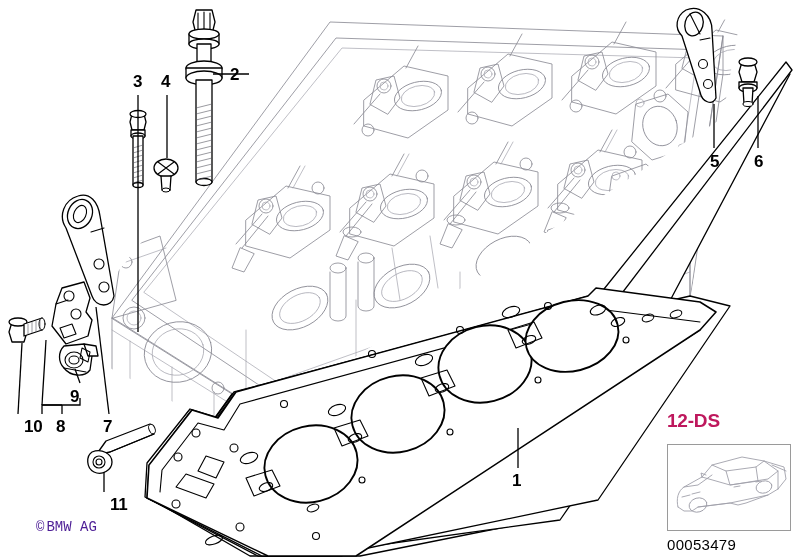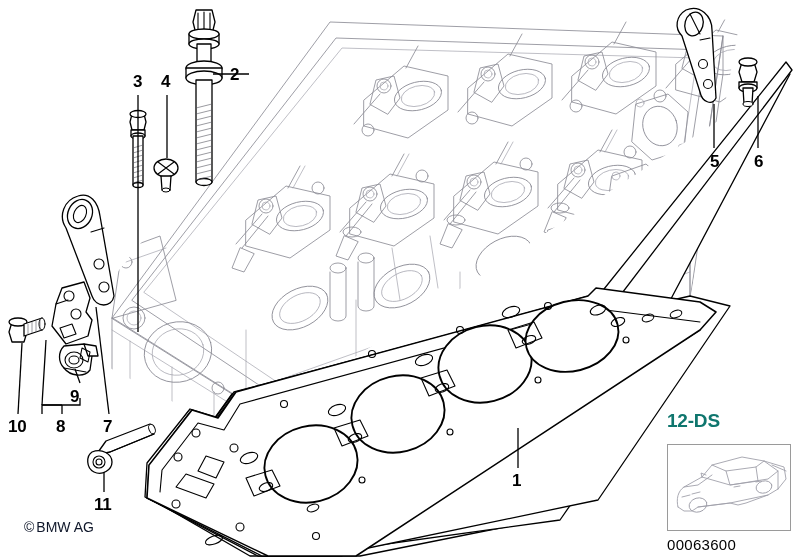--- a/index.html
+++ b/index.html
@@ -27,43 +27,43 @@
   }
   .callout {
     position: absolute;
     font-family: "Liberation Sans", sans-serif;
     font-weight: bold;
     font-size: 17px;
     color: #000000;
     line-height: 1;
     white-space: nowrap;
   }
-  .callout.two-digit { letter-spacing: -0.3px; }
+  .callout.two-digit { letter-spacing: -0.3px; margin-left: 16px; }
   #copyright {
     position: absolute;
-    left: 24px;
+    left: 36px;
     top: 519px;
-    font-family: Liberation Sans, sans-serif;
+    font-family: Liberation Mono, monospace;
     font-size: 14px;
-    color: #0f172a;
+    color: #4c1d95;
     white-space: nowrap;
   }
   #copyright .cmark {
     font-size: 14px;
     margin-right: 2px;
   }
   #group-code {
     position: absolute;
     left: 667px;
     top: 410px;
     font-family: "Liberation Sans", sans-serif;
     font-weight: bold;
     font-size: 19px;
     letter-spacing: -0.2px;
-    color: #0f766e;
+    color: #be185d;
   }
   #vehicle-box {
     position: absolute;
     left: 667px;
     top: 444px;
     width: 124px;
     height: 87px;
     border: 1px solid #9a9a9a;
     box-sizing: border-box;
     background: #ffffff;
@@ -644,15 +644,15 @@
 
         <path d="M38,30 L33,28 L34,32"></path>
 
         <path d="M66,42 L72,41 M88,37 L93,36"></path>
 
         <path d="M30,62 L62,58 L100,50"></path>
       </g>
     </svg>
   </div>
 
-  <div id="diagram-number">00063600</div>
+  <div id="diagram-number">00053479</div>
 
 </div>
 
 </body></html>

